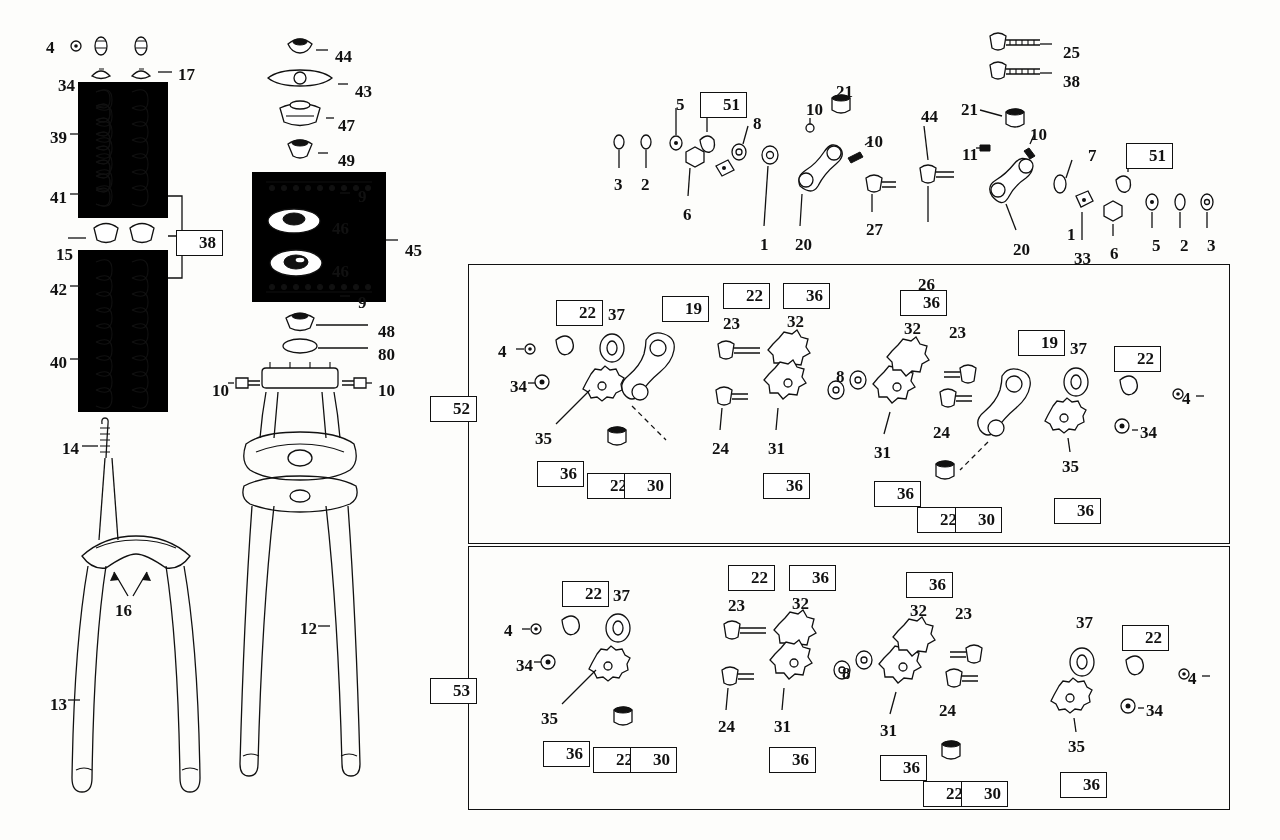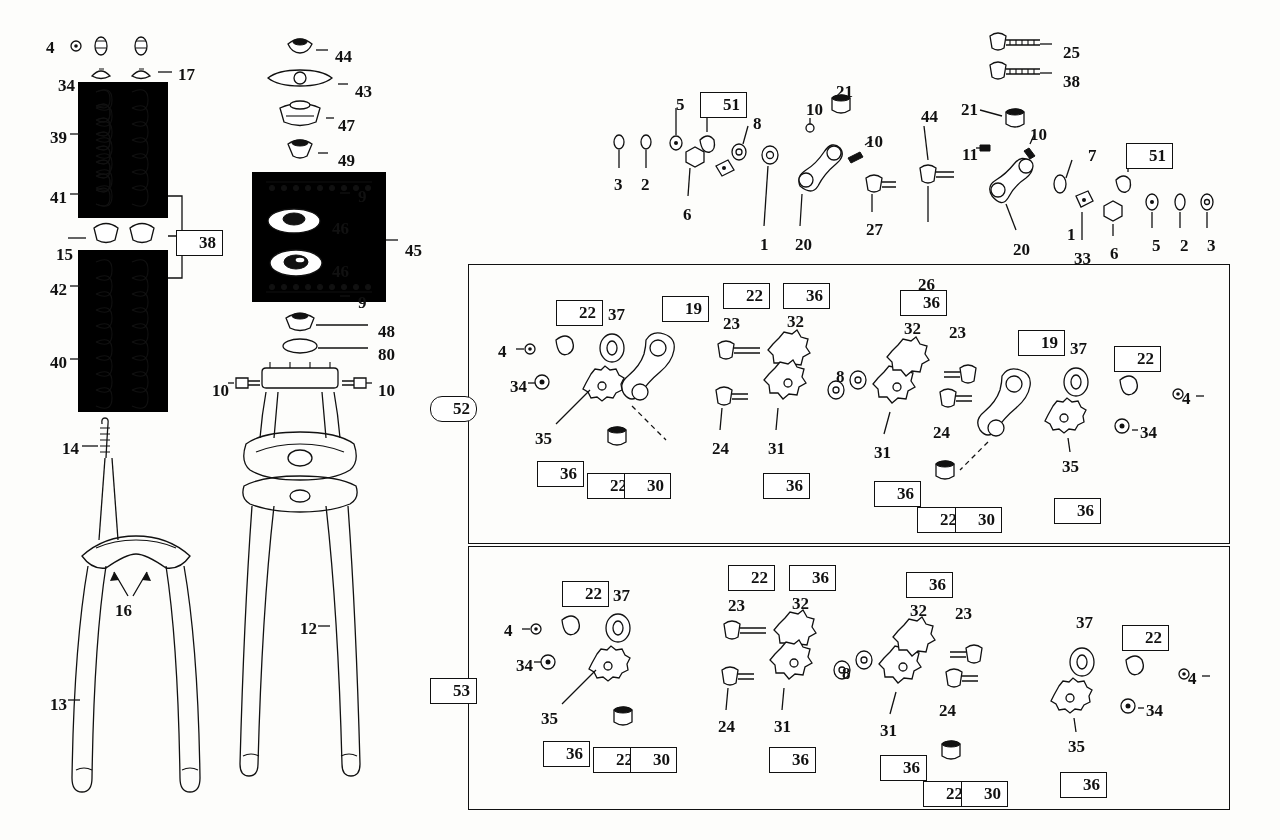--- a/index.html
+++ b/index.html
@@ -484,21 +484,21 @@
       <div class="lbl" style="left: 795px; top: 236px;">20</div>
       <div class="lbl" style="left: 866px; top: 221px;">27</div>
       <div class="lbl" style="left: 918px; top: 232px; margin-top: 44px;">26</div>
       <div class="lbl" style="left: 1013px; top: 241px;">20</div>
       <div class="lbl" style="left: 1067px; top: 226px;">1</div>
       <div class="lbl" style="left: 1074px; top: 250px;">33</div>
       <div class="lbl" style="left: 1110px; top: 245px;">6</div>
       <div class="lbl" style="left: 1152px; top: 237px;">5</div>
       <div class="lbl" style="left: 1180px; top: 237px;">2</div>
       <div class="lbl" style="left: 1207px; top: 237px;">3</div>
-      <div class="boxlbl" style="left: 430px; top: 396px; border-radius: 12px;">52</div>
+      <div class="boxlbl" style="left: 430px; top: 396px;">52</div>
       <div class="lbl" style="left: 498px; top: 343px;">4</div>
       <div class="boxlbl" style="left: 556px; top: 300px;">22</div>
       <div class="lbl" style="left: 608px; top: 306px;">37</div>
       <div class="boxlbl" style="left: 662px; top: 296px;">19</div>
       <div class="boxlbl" style="left: 723px; top: 283px;">22</div>
       <div class="lbl" style="left: 723px; top: 315px;">23</div>
       <div class="boxlbl" style="left: 783px; top: 283px;">36</div>
       <div class="lbl" style="left: 787px; top: 313px;">32</div>
       <div class="boxlbl" style="left: 900px; top: 290px;">36</div>
       <div class="lbl" style="left: 904px; top: 320px;">32</div>

